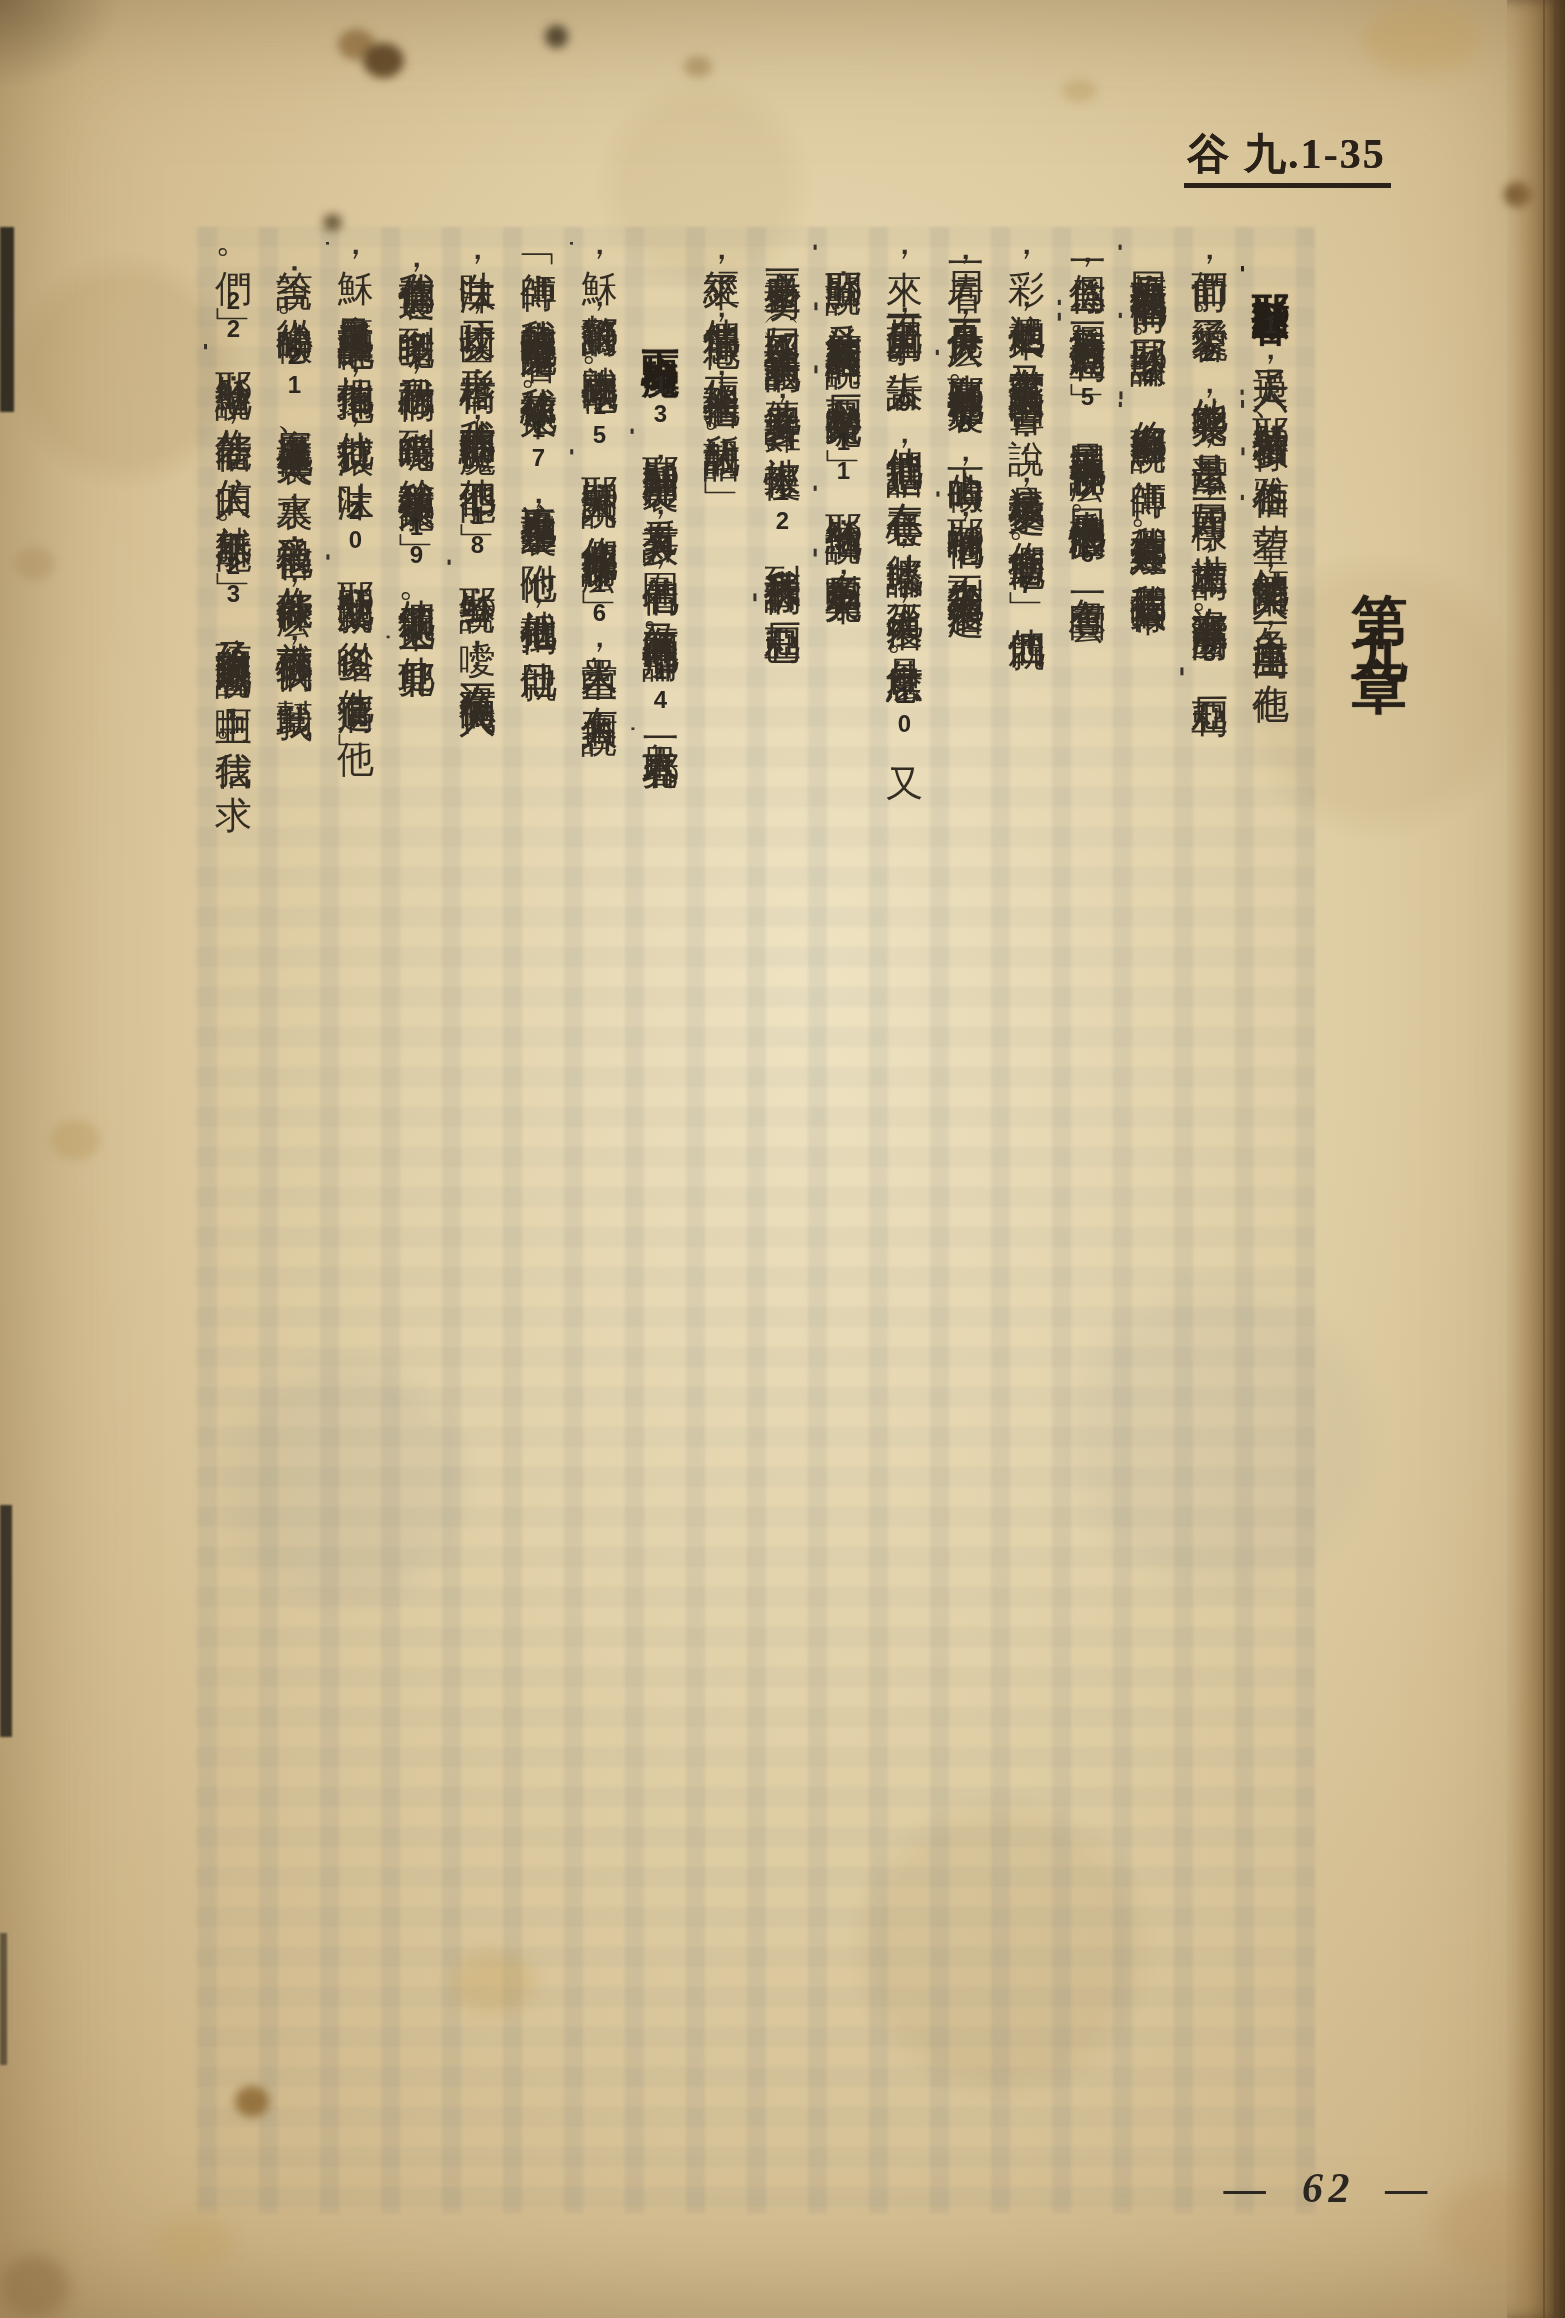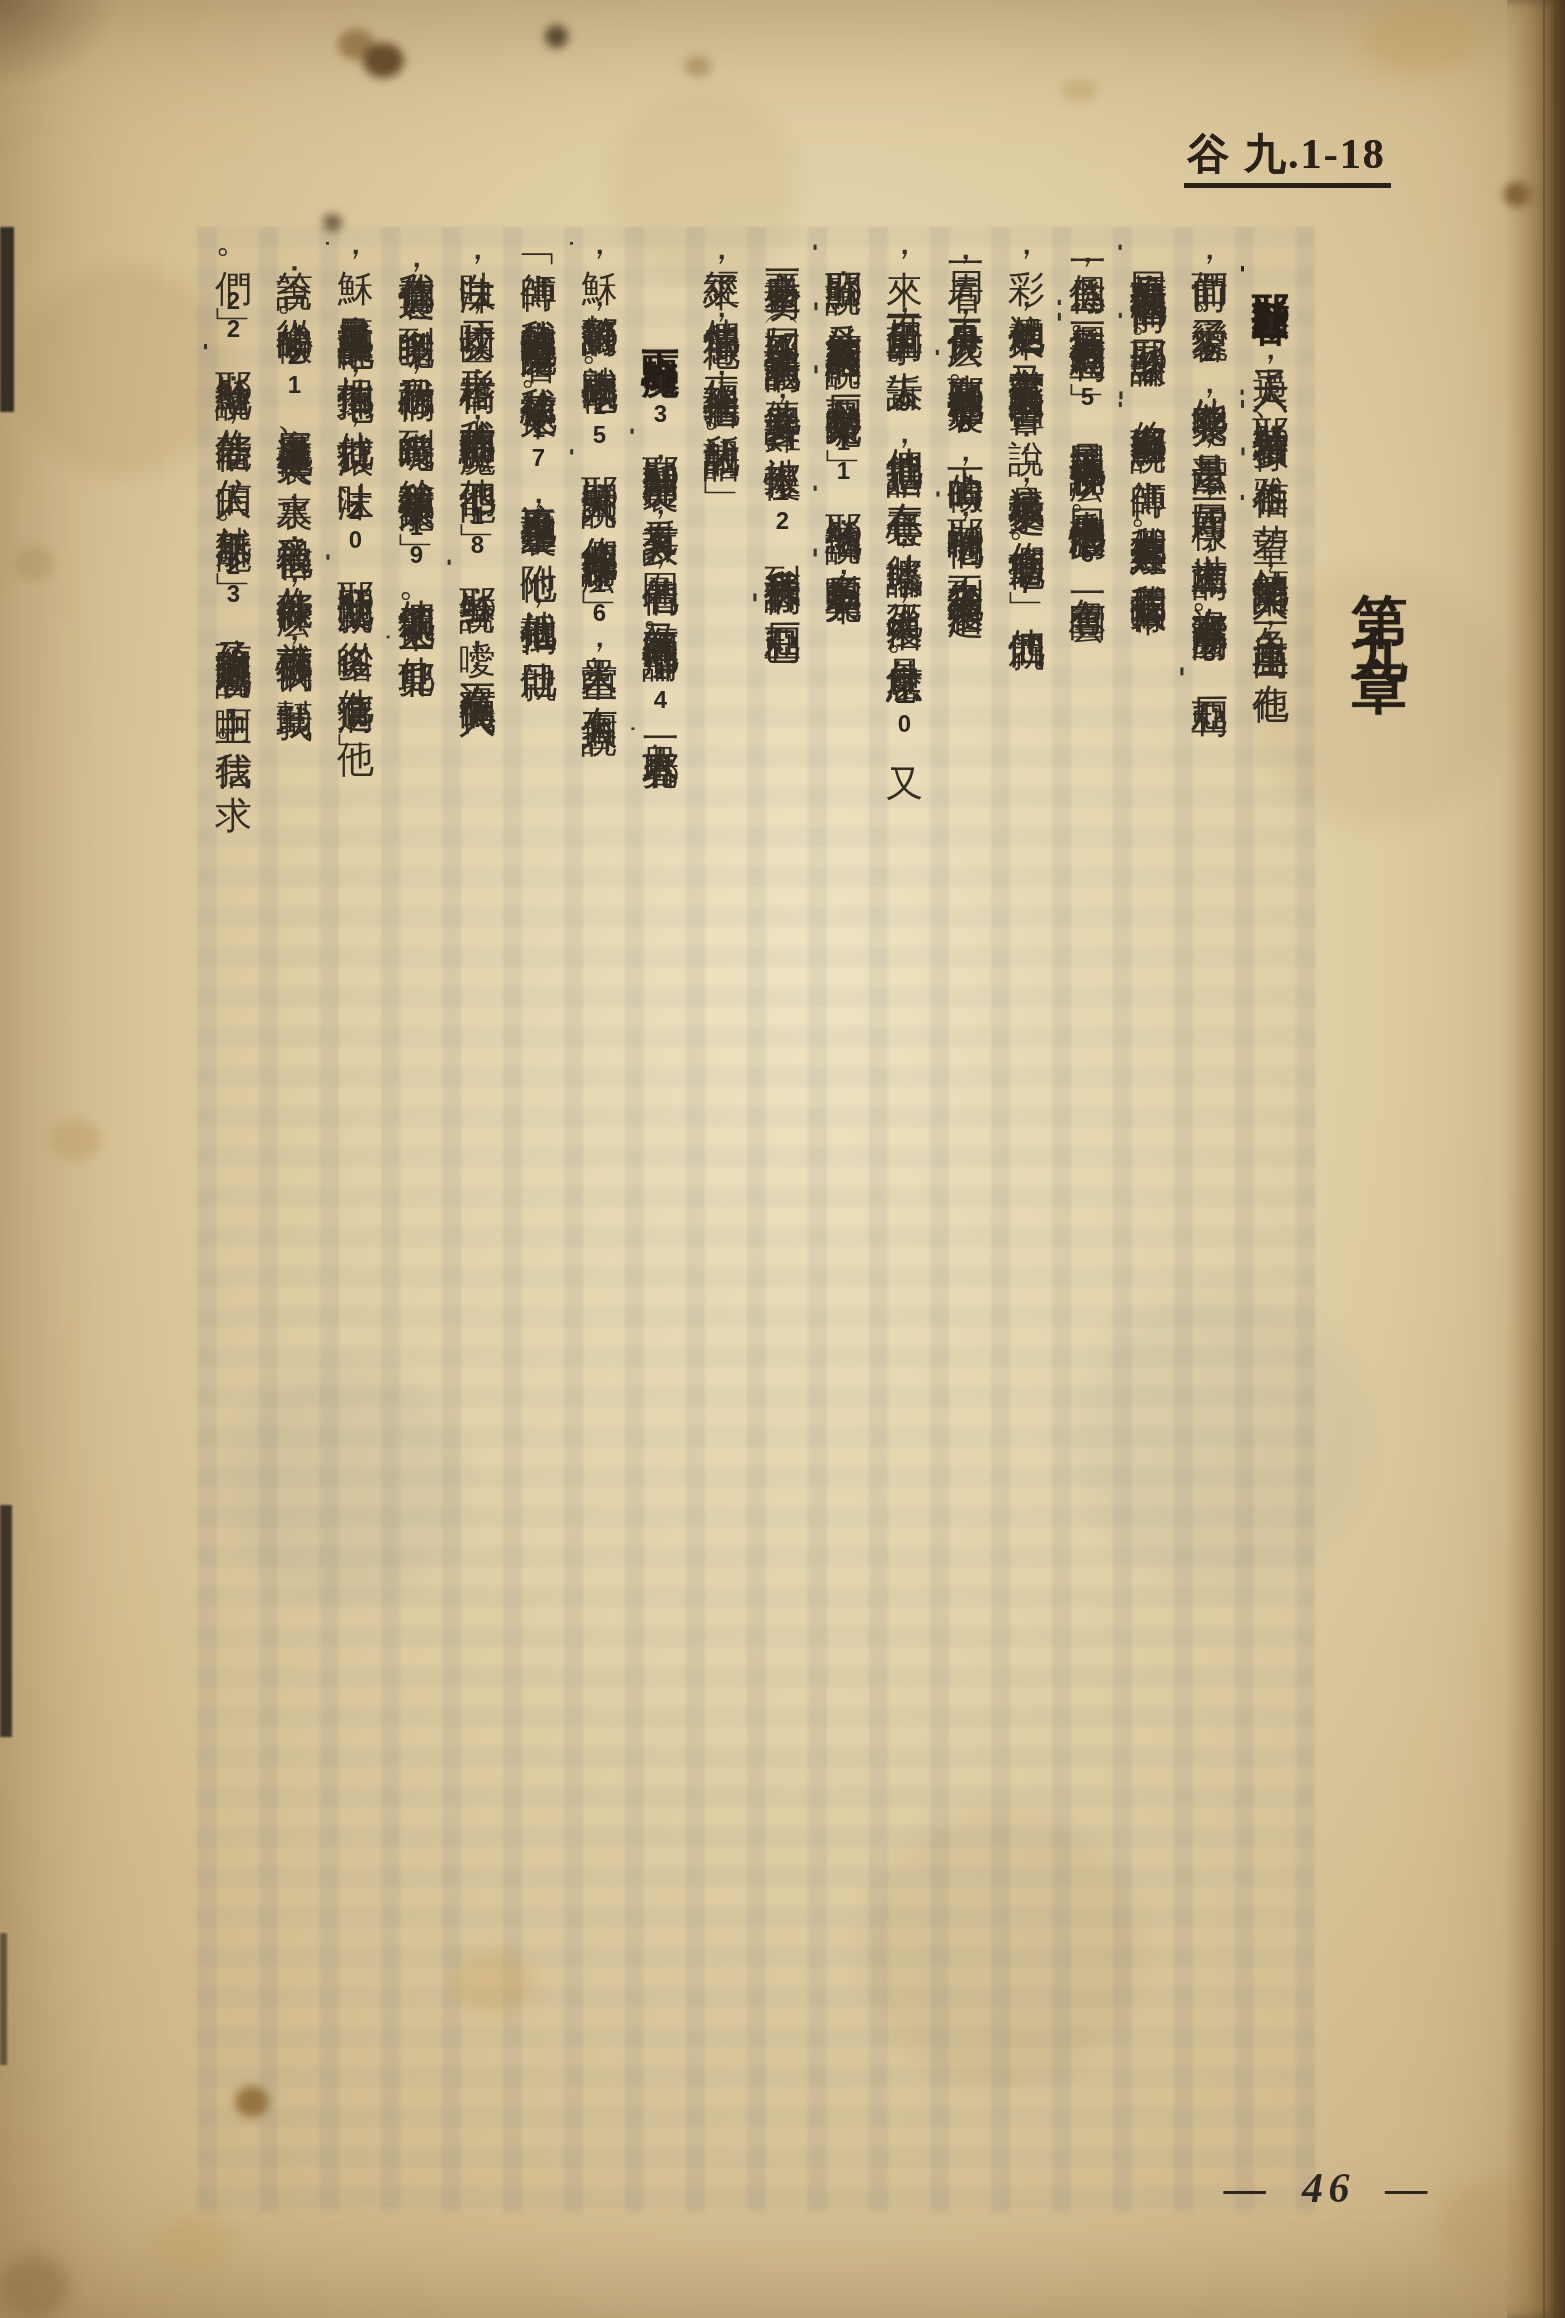--- a/index.html
+++ b/index.html
@@ -79,21 +79,21 @@
   <div class="stain" style="left:1504px;top:182px;width:27.5px;height:25px;background:rgba(107,74,34,.8);"></div>
   <div class="stain" style="left:323px;top:214px;width:19px;height:17px;background:rgba(74,58,32,.75);"></div>
   <div class="stain" style="left:15px;top:547px;width:39px;height:33px;background:rgba(168,137,90,.4);"></div>
   <div class="stain" style="left:50px;top:1120px;width:50px;height:40px;background:rgba(183,151,88,.4);"></div>
   <div class="stain" style="left:235px;top:2086px;width:34px;height:31px;background:rgba(125,87,31,.7);"></div>
   <div class="stain" style="left:452px;top:1952px;width:82px;height:61px;background:rgba(198,164,95,.33);filter:blur(8.5px);"></div>
   <div class="stain" style="left:156px;top:2216px;width:77px;height:53px;background:rgba(192,160,94,.35);filter:blur(7.4px);"></div>
   <div class="stain" style="left:1437px;top:2181px;width:111px;height:90px;background:rgba(184,146,90,.3);filter:blur(9.5px);"></div>
   <div class="stain" style="left:0px;top:2255px;width:69px;height:63px;background:rgba(138,108,64,.5);filter:blur(8px);"></div>
 
-  <div class="runhead">谷 九.1-18</div>
+  <div class="runhead">谷 九.1-35</div>
 
   <div class="chapter">第九章</div>
 
   <div class="textblock">
       <div class="col"><span class="gap" style="height: 24px;"></span><span class="headname">耶穌</span><span class="head">顯聖容</span><span class="gap" style="height: 32px;"></span><span class="v">1</span><span class="t">過了六天，</span><span class="name">耶穌</span><span class="t">帶着</span><span class="name">伯多祿</span><span class="t">、</span><span class="name">雅各伯</span><span class="t">、</span><span class="name">若望</span><span class="t">，領他們離開衆人，各自上一座高山，在他</span></div>
       <div class="col"><span class="t">們面前，變了容貌。</span><span class="v">2</span><span class="t">他的衣裳發光，甚是潔白，如同雪一樣，世上漂布的，沒有能漂那麽白的。</span><span class="v">3</span><span class="name">厄利亞</span></div>
       <div class="col"><span class="t">同</span><span class="name">梅瑟</span><span class="t">也顯現在他們面前，同</span><span class="name">耶穌</span><span class="t">談論。</span><span class="v">4</span><span class="name">伯多祿</span><span class="t">向</span><span class="name">耶穌</span><span class="t">說：「師傅！我們在這裏纔好。我們搭三個帳幕：</span></div>
       <div class="col"><span class="t">一個爲你，一個爲</span><span class="name">梅瑟</span><span class="t">一個爲</span><span class="name">厄利亞</span><span class="t">。」</span><span class="gap" style="height: 20px;"></span><span class="v">5</span><span class="t">這是因爲他不知說什麽了；因爲他們恐懼的狠。</span><span class="v">6</span><span class="t">忽有一團雲</span></div>
       <div class="col"><span class="t">彩，遮起他們來，又有從雲彩裏出來的一個聲音，說：「這是我極愛之子，你們應當聽他。」</span><span class="v">7</span><span class="t">他們就四</span></div>
       <div class="col"><span class="t">周一看，不再見什麽人，止有</span><span class="name">耶穌</span><span class="t">同他們在那裏。</span><span class="v">8</span><span class="t">下山的時候，</span><span class="name">耶穌</span><span class="t">囑咐他們，不到人子從死人中復活起</span></div>
@@ -104,19 +104,19 @@
       <div class="col"><span class="gap" style="height: 79px;"></span><span class="head">下山驅魔</span><span class="gap" style="height: 40px;"></span><span class="v">13</span><span class="name">耶穌</span><span class="t">回到門徒那裏，看見有許多人，圍着他們，又有經師同他們辨論。</span><span class="v">14</span><span class="t">衆人一看見</span><span class="name">耶</span></div>
       <div class="col"><span class="name">穌</span><span class="t">，都驚訝的狠，就跑去問候他。</span><span class="v">15</span><span class="name">耶穌</span><span class="t">問衆人說：「你們彼此辨論什麽？」</span><span class="v">16</span><span class="t">衆人當中，有一個人答說：</span></div>
       <div class="col"><span class="t">「師傅！我的兒子被啞吧魔鬼附着，我給你領了他來。</span><span class="v">17</span><span class="t">這魔鬼不拘在那裏，一附他，就把他推倒，他就口</span></div>
       <div class="col"><span class="t">吐白沫，咬牙切齒，形容枯槁；我求你的門徒驅魔，他們不能。」</span><span class="v">18</span><span class="name">耶穌</span><span class="t">答說：「噯！沒有信德的一代人！</span></div>
       <div class="col"><span class="t">我在你們這裏，到多喒呢？我忍耐你們，到幾時呢？給我領那孩子來罷！」</span><span class="v">19</span><span class="t">他們就領了他來。他一見</span><span class="name">耶</span></div>
       <div class="col"><span class="name">穌</span><span class="t">，魔鬼又重重的擾亂他；把他摔倒地下，他就打滾，吐沫。</span><span class="v">20</span><span class="name">耶穌</span><span class="t">問他父親：「從多喒，他有這病？」他</span></div>
       <div class="col"><span class="t">答說：「從小的時候。</span><span class="v">21</span><span class="t">魔鬼屢次推他在火裏、水裏，爲殺害他；你若能做什麽，就求你可憐我們，幫助我</span></div>
       <div class="col"><span class="t">們。」</span><span class="v">22</span><span class="name">耶穌</span><span class="t">給他說：「你若能信，信的人，就無所不能。」</span><span class="v">23</span><span class="t">孩子的父親流淚喊着說：「主啊！我信。求</span></div>
     </div>
 
-  <div class="pageno">— 46 —</div>
+  <div class="pageno">— 62 —</div>
 
   <div class="spine"></div>
   <div class="spine-line" style="right:20px;"></div>
   <div class="spine-line" style="right:8.5px;"></div>
 </div>
 
 
 </body></html>

